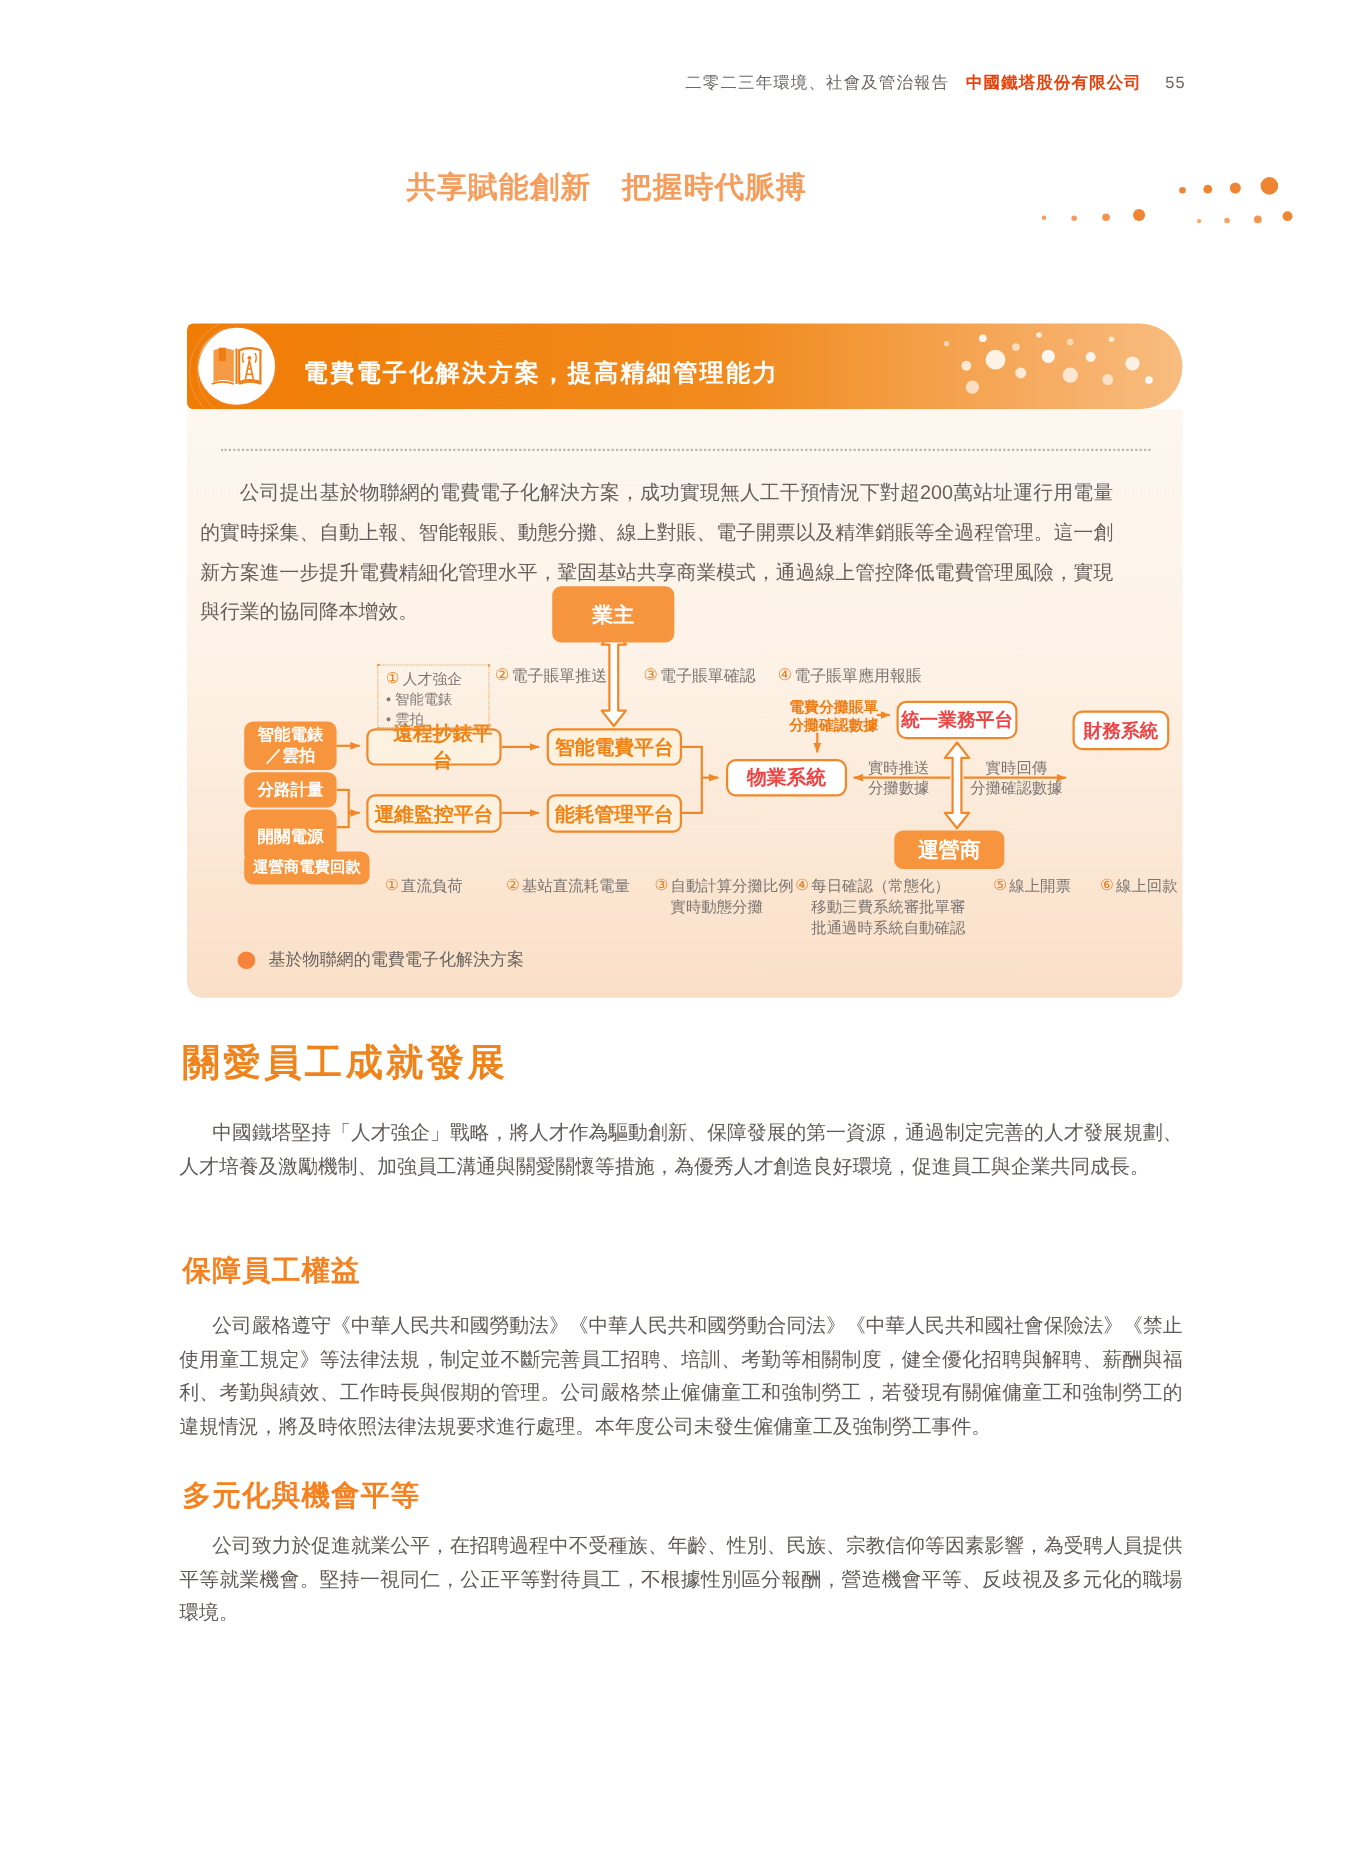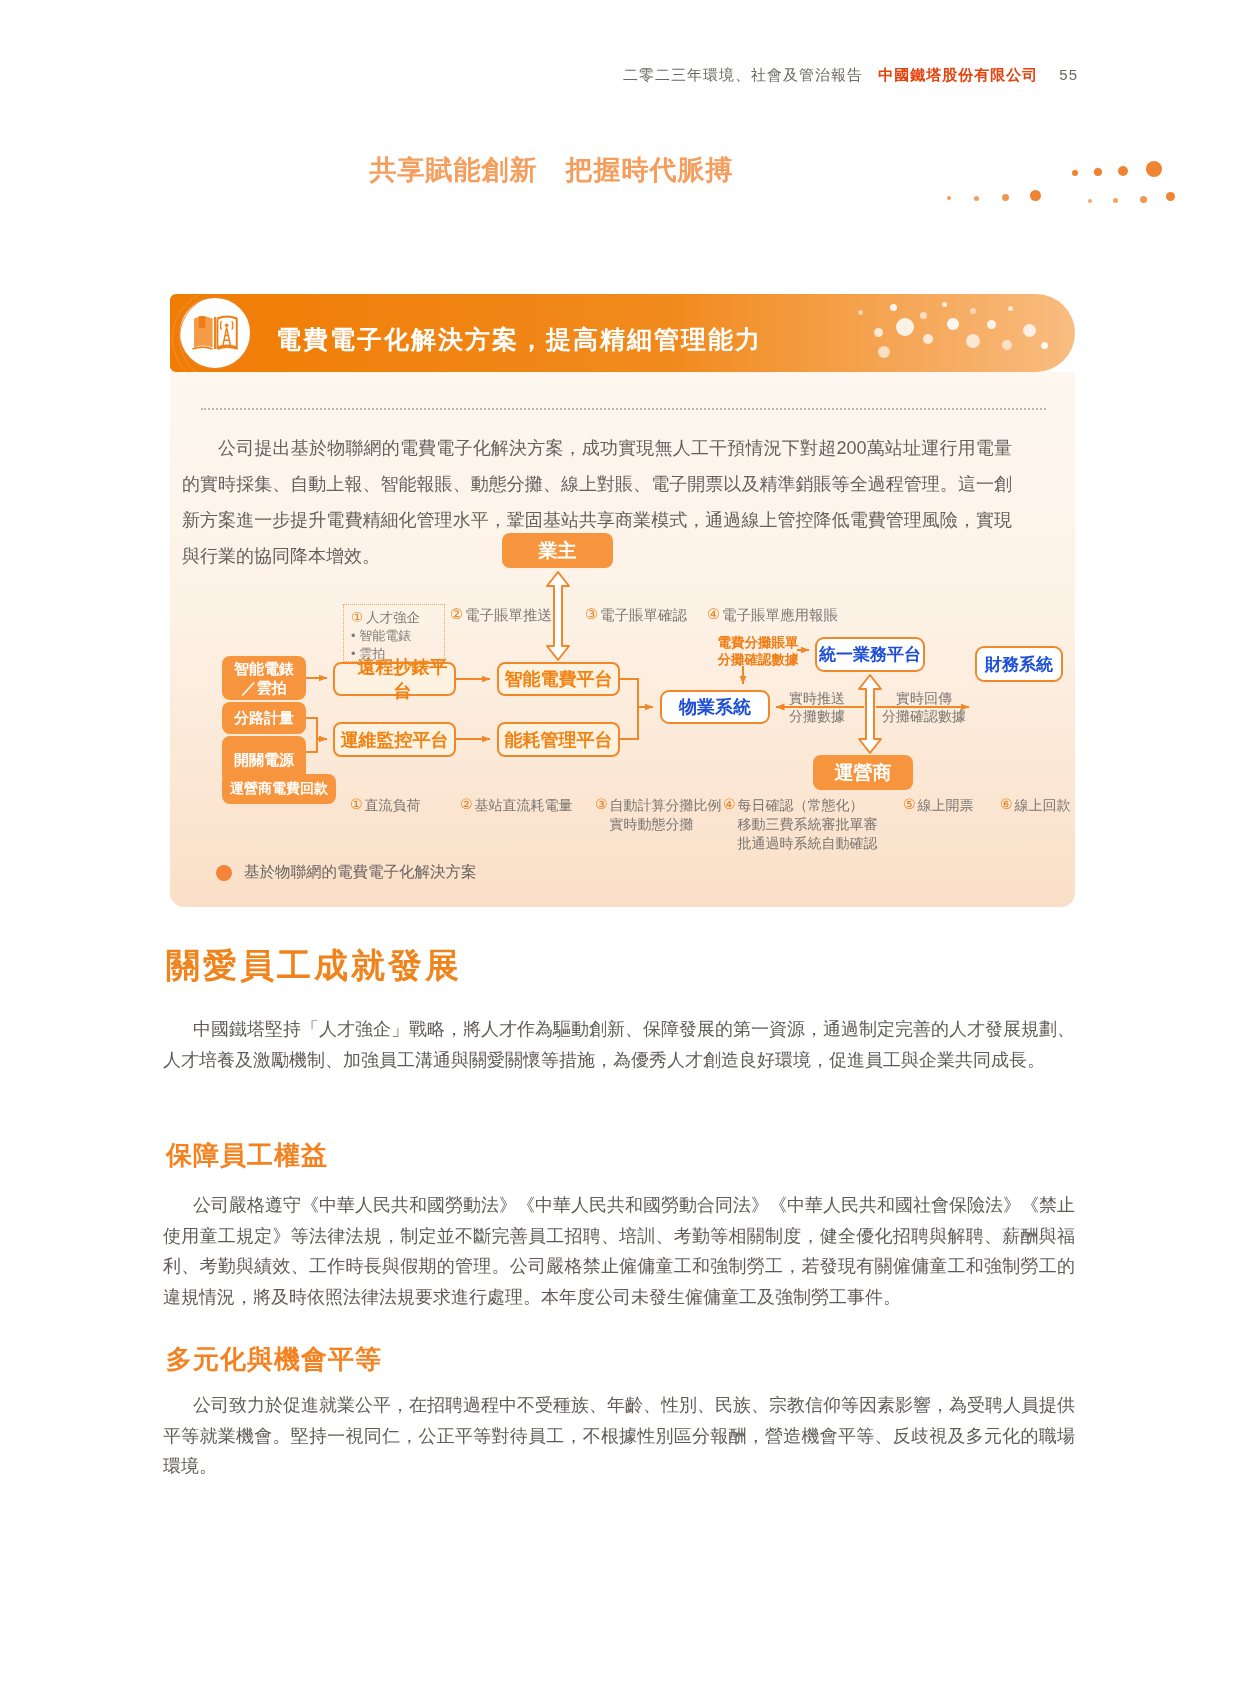--- a/index.html
+++ b/index.html
@@ -10,41 +10,41 @@
   .hdr .company{color:#e5430e;font-weight:bold;margin-left:10px;}
   .hdr .pageno{margin-left:16px;color:#6c6764;}
   
   .slogan{position:absolute;top:152px;left:0;width:1103px;text-align:center;font-size:27px;font-weight:bold;
           color:#f49d5c;letter-spacing:1px;white-space:nowrap;}
   .dot{position:absolute;border-radius:50%;background:#ef8432;}
   
   .banner{position:absolute;left:170px;top:294px;width:905px;height:78px;border-radius:6px 40px 40px 6px;
           background:linear-gradient(90deg,#f07c04 0%,#f18a1d 55%,#f6ae66 88%,#f8bd80 100%);}
   .banner-title{position:absolute;left:106px;top:0;height:90px;display:flex;align-items:center;
-                color:#ffffff;font-size:25px;font-weight:bold;letter-spacing:2px;}
+                color:#ffffff;font-size:22px;font-weight:bold;letter-spacing:2px;}
   .bdot{position:absolute;border-radius:50%;background:#ffffff;}
   .icon-circle{position:absolute;left:8px;top:2px;width:74px;height:74px;background:#ffffff;
                border:2.5px solid #ef8019;border-radius:50%;box-sizing:border-box;
                display:flex;align-items:center;justify-content:center;}
   .arc{position:absolute;border:1.5px solid #f09038;border-radius:50%;clip-path:inset(6% 58% 6% 0);}
   .arc1{left:-1px;top:-4px;width:86px;height:86px;}
   .arc2{left:-8px;top:-9px;width:96px;height:96px;}
   
   .panel{position:absolute;left:170px;top:372px;width:905px;height:535px;
          background:linear-gradient(180deg,#fdf7f0 0%,#fdf2e6 45%,#fadfc7 100%);
          border-radius:0 0 14px 14px;}
   .dotsep{position:absolute;left:31px;top:36px;width:845px;border-top:2px dotted #bcb6ae;}
   .intro{position:absolute;left:12px;top:58px;width:830px;margin:0;font-size:18px;line-height:36px;
          color:#655f5c;text-align:justify;text-indent:36px;}
   
   .node{position:absolute;display:flex;align-items:center;justify-content:center;text-align:center;
         box-sizing:border-box;white-space:pre-line;}
   .n-solid{background:#f6953e;color:#ffffff;font-weight:bold;border-radius:8px;}
   .n-light{background:#fdf1df;border:2px solid #f0882a;border-radius:8px;color:#f08313;font-weight:bold;}
-  .n-white{background:#ffffff;border:2px solid #f0882a;border-radius:9px;color:#1d4ed8;font-weight:bold;}
+  .n-white{background:#ffffff;border:2px solid #f0882a;border-radius:9px;color:#ef4444;font-weight:bold;}
   .connectors{position:absolute;left:0;top:0;pointer-events:none;}
   .dlabel{position:absolute;color:#7b7571;font-size:14.5px;display:flex;}
   .dlabel .cnum{color:#ef7d15;flex:0 0 auto;margin-right:2px;}
   .dlabel .ltext{white-space:pre-line;line-height:19px;}
   .dotted-box{position:absolute;left:173px;top:232px;width:102px;height:58px;border:1px dotted #f0a35b;
               box-sizing:border-box;padding:4px 7px;font-size:13.5px;color:#7b7571;}
   .dotted-box .head{display:flex;}
   .dotted-box .bullets div{line-height:18px;color:#817b77;font-size:13px;}
   .sb-label{position:absolute;left:543px;top:262px;width:90px;text-align:center;color:#ef7d15;
             font-weight:bold;font-size:13.5px;line-height:17px;white-space:pre-line;}
@@ -146,21 +146,21 @@
       <line x1="147" y1="367" x2="157" y2="367" stroke="#f0882a" stroke-width="2" marker-end="url(#ah)"></line>
       <line x1="286" y1="367" x2="320" y2="367" stroke="#f0882a" stroke-width="2" marker-end="url(#ah)"></line>
       <path d="M450,307 H468 V367 H450" fill="none" stroke="#f0882a" stroke-width="2"></path>
       <line x1="468" y1="335" x2="483" y2="335" stroke="#f0882a" stroke-width="2" marker-end="url(#ah)"></line>
       <line x1="694" y1="335" x2="606" y2="335" stroke="#f0882a" stroke-width="2" marker-end="url(#ah)"></line>
       <line x1="706" y1="335" x2="799" y2="335" stroke="#f0882a" stroke-width="2" marker-end="url(#ah)"></line>
       <line x1="573" y1="294" x2="573" y2="312" stroke="#f0882a" stroke-width="2" marker-end="url(#ah)"></line>
       <line x1="627" y1="278" x2="639" y2="278" stroke="#f0882a" stroke-width="2" marker-end="url(#ah)"></line>
     </svg>
 
-    <div class="node n-solid" style="left:332px;top:161px;width:111px;height:35px;font-size:19px;">業主</div>
+    <div class="node n-solid" style="left:332px;top:161px;width:111px;height:51px;font-size:19px;">業主</div>
     <div class="node n-solid" style="left:52px;top:284px;width:84px;height:44px;font-size:15px;line-height:19px;">智能電錶
 ／雲拍</div>
     <div class="node n-solid" style="left:52px;top:330px;width:84px;height:32px;font-size:15px;">分路計量</div>
     <div class="node n-solid" style="left:52px;top:364px;width:84px;height:48px;font-size:15px;">開關電源</div>
     <div class="node n-solid" style="left:52px;top:402px;width:114px;height:30px;font-size:14px;">運營商電費回款</div>
     <div class="node n-light" style="left:163px;top:290px;width:123px;height:34px;font-size:18px;padding-left:16px;">遠程抄錶平台</div>
     <div class="node n-light" style="left:327px;top:290px;width:123px;height:34px;font-size:18px;">智能電費平台</div>
     <div class="node n-light" style="left:163px;top:350px;width:123px;height:35px;font-size:18px;">運維監控平台</div>
     <div class="node n-light" style="left:327px;top:350px;width:123px;height:35px;font-size:18px;">能耗管理平台</div>
     <div class="node n-white" style="left:490px;top:318px;width:110px;height:34px;font-size:18px;">物業系統</div>

